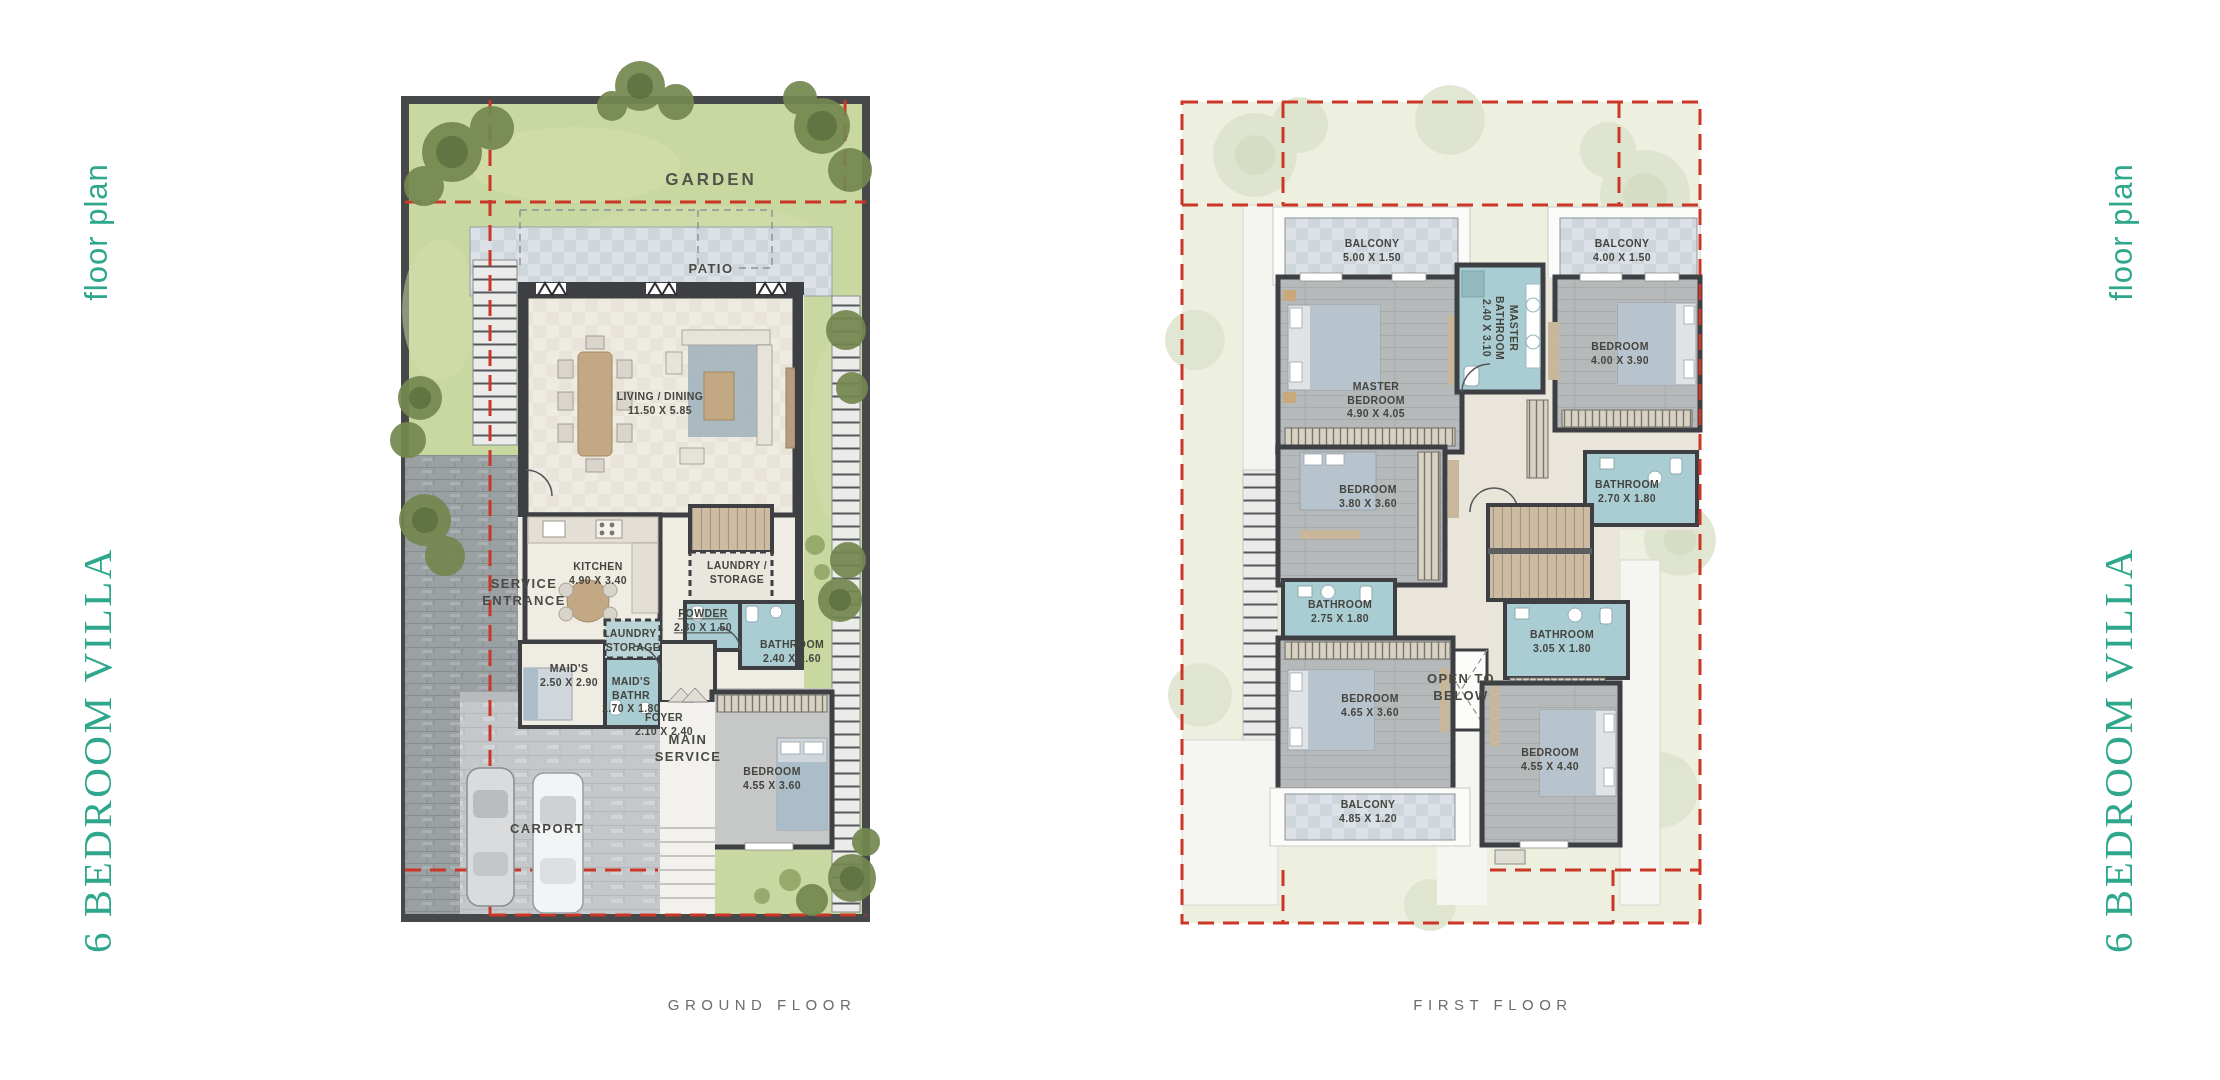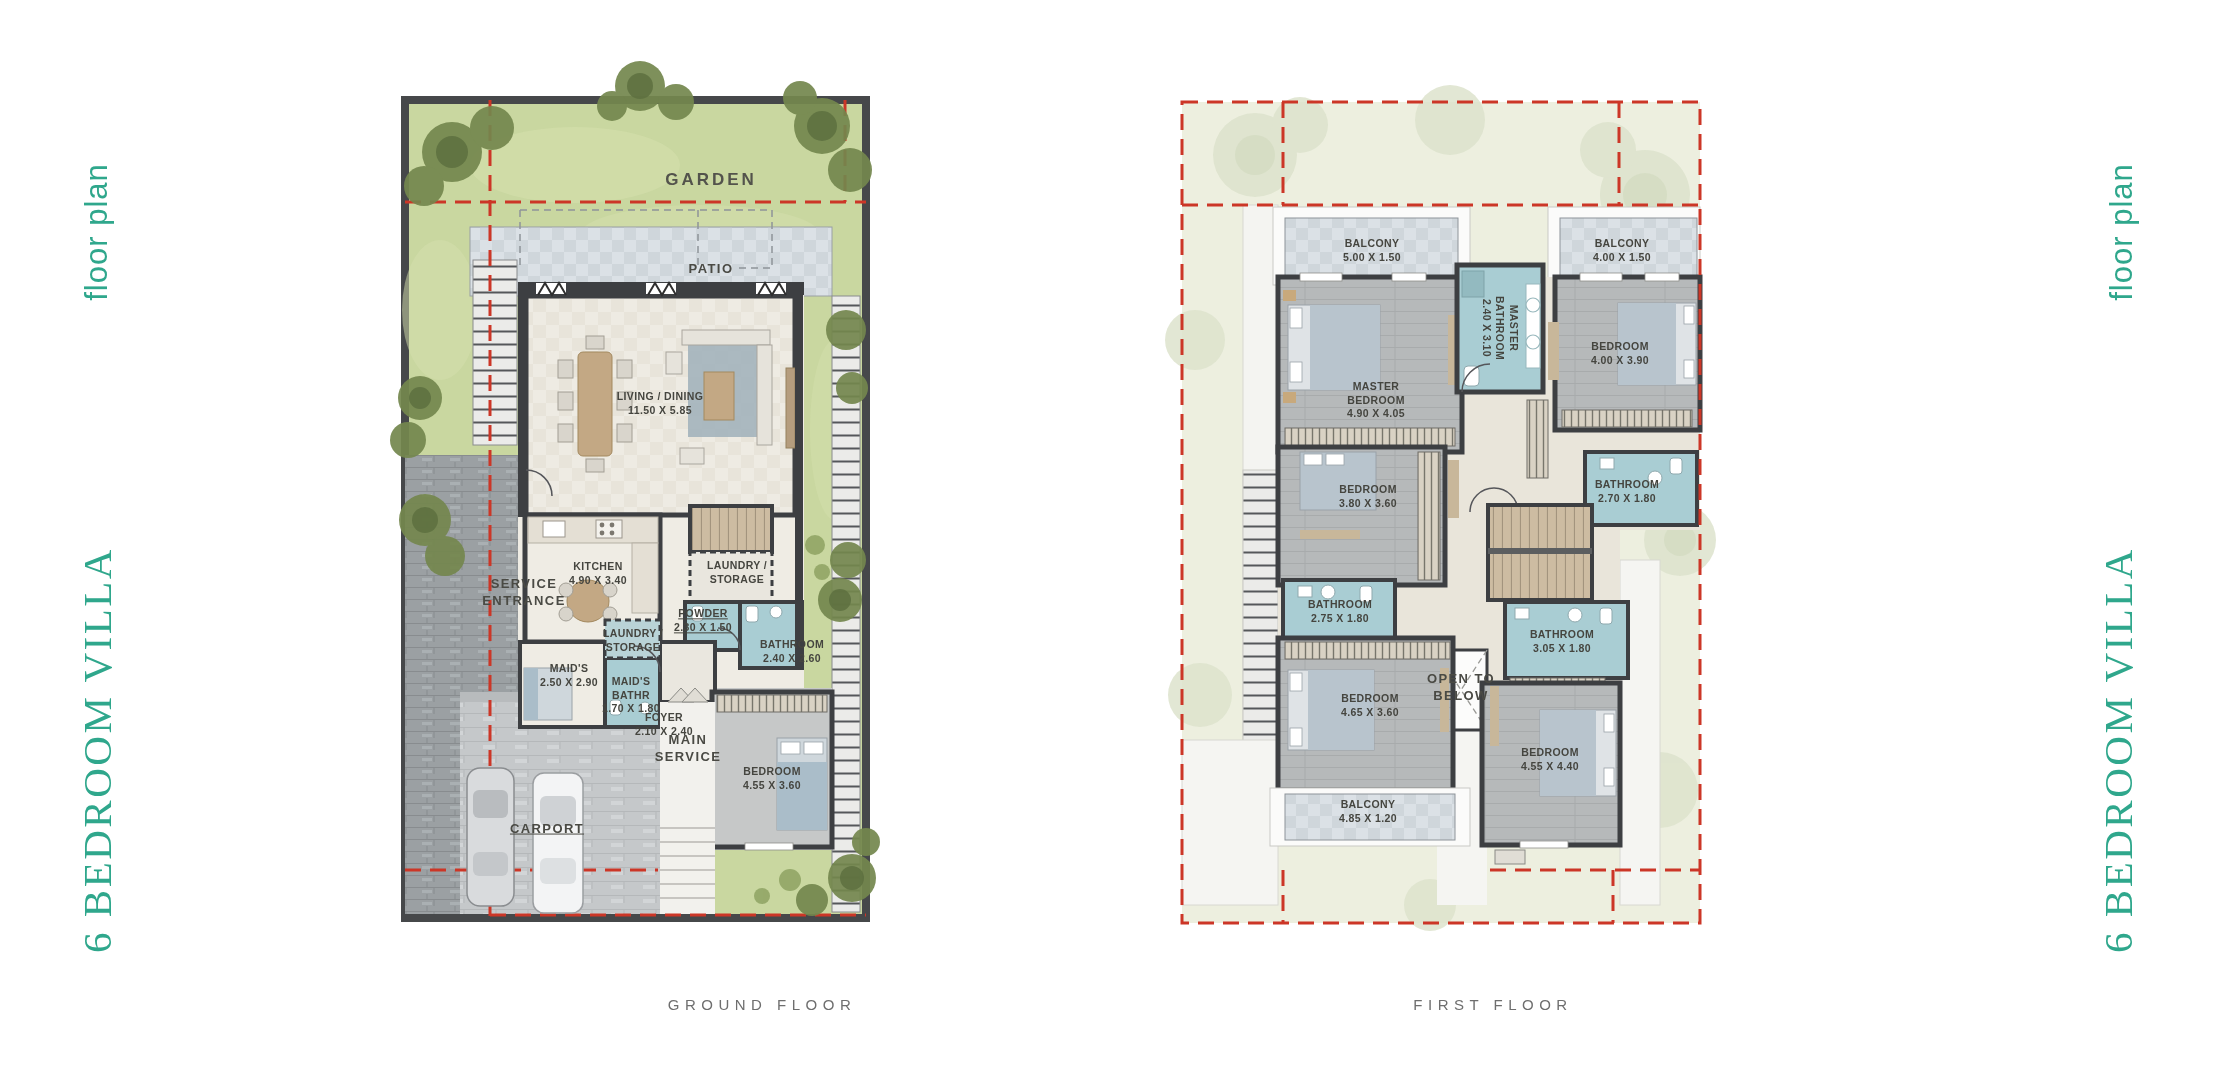--- a/index.html
+++ b/index.html
@@ -397,21 +397,21 @@
 2.50 X 2.90</div>
       <div class="plan-label" style="left: 631px; top: 695px;">MAID'S
 BATHR
 1.70 X 1.80</div>
       <div class="plan-label" style="left: 664px; top: 681px; margin-top: 44px;">FOYER
 2.10 X 2.40</div>
       <div class="plan-label sub" style="left: 688px; top: 749px;">MAIN
 SERVICE</div>
       <div class="plan-label" style="left: 772px; top: 779px;">BEDROOM
 4.55 X 3.60</div>
-      <div class="plan-label sub" style="left: 547px; top: 829px; text-decoration: underline;">CARPORT</div>
+      <div class="plan-label sub" style="left: 547px; top: 829px;">CARPORT</div>
     </div>
   <div id="ff-labels">
       <div class="plan-label" style="left: 1372px; top: 251px;">BALCONY
 5.00 X 1.50</div>
       <div class="plan-label" style="left: 1622px; top: 251px;">BALCONY
 4.00 X 1.50</div>
       <div class="plan-label" style="left: 1376px; top: 356px; margin-top: 44px;">MASTER
 BEDROOM
 4.90 X 4.05</div>
       <div class="plan-label rot90" style="left: 1500px; top: 328px;">MASTER

